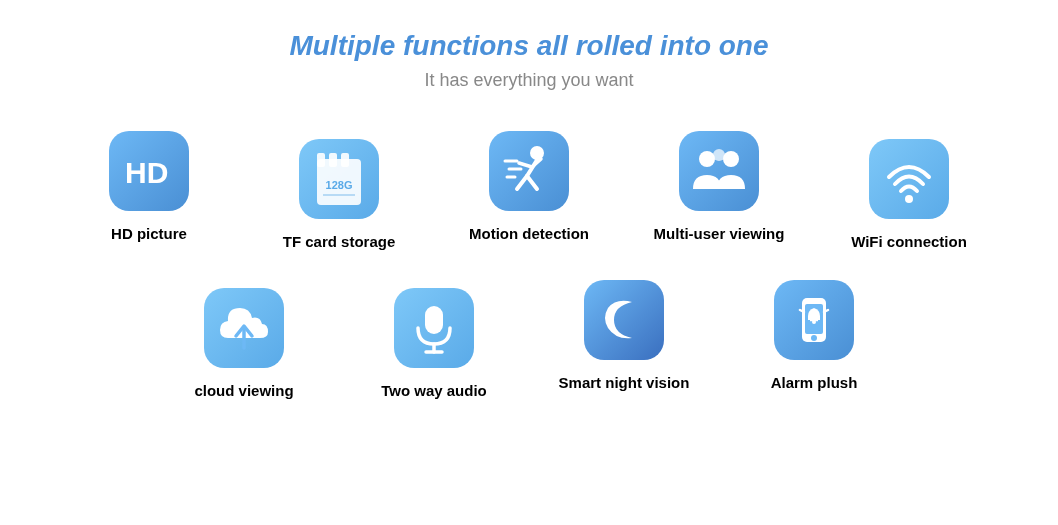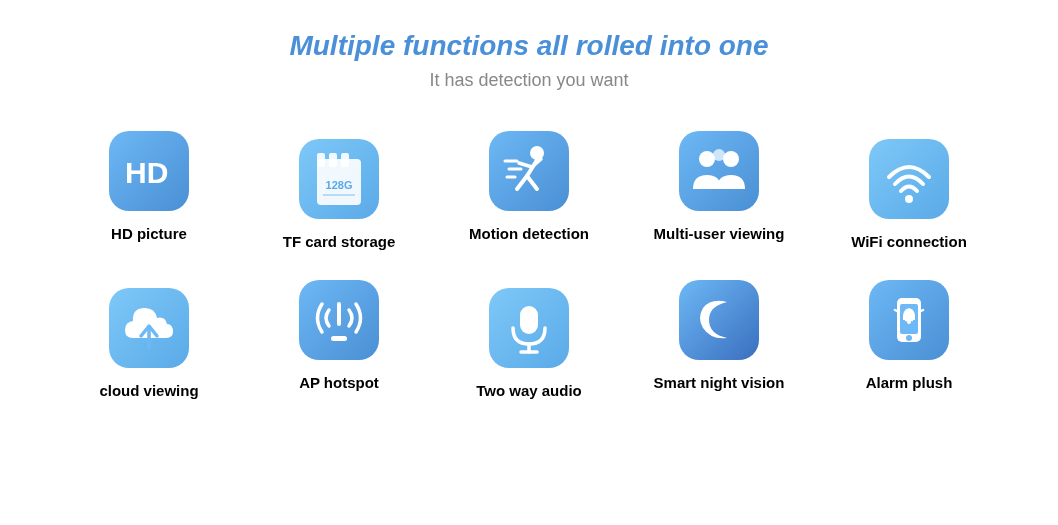--- a/index.html
+++ b/index.html
@@ -73,21 +73,21 @@
     
     svg {
       display: block;
     }
   </style>
 </head>
 <body>
 
 <div class="header">
   <div class="main-title">Multiple functions all rolled into one</div>
-  <div class="subtitle">It has detection you want</div>
+  <div class="subtitle">It has everything you want</div>
 </div>
 
 <div class="features-grid">
 
   <div class="features-row">
 
     <div class="feature-item">
       <div class="icon-box icon-gradient-blue">
         <svg width="56" height="36" viewBox="0 0 56 36" fill="none">
           <text x="4" y="30" font-family="Arial" font-size="30" font-weight="900" fill="white">HD</text>
@@ -171,36 +171,20 @@
 
           <path d="M14 40 Q6 40 6 32 Q6 24 14 23 Q13 10 26 10 Q36 10 38 20 Q46 18 48 26 Q54 26 54 34 Q54 40 46 40 Z" fill="white"></path>
 
           <line x1="30" y1="50" x2="30" y2="30" stroke="#6db8f5" stroke-width="3.5" stroke-linecap="round"></line>
           <polyline points="22,38 30,28 38,38" fill="none" stroke="#6db8f5" stroke-width="3.5" stroke-linecap="round" stroke-linejoin="round"></polyline>
         </svg>
       </div>
       <div class="feature-label">cloud viewing</div>
     </div>
 
-    <div class="feature-item">
-      <div class="icon-box icon-gradient-blue">
-        <svg width="60" height="60" viewBox="0 0 60 60" fill="none">
-
-          <rect x="28" y="12" width="4" height="24" rx="2" fill="white"></rect>
-
-          <path d="M20 20 Q14 28 20 36" stroke="white" stroke-width="3.5" fill="none" stroke-linecap="round"></path>
-          <path d="M40 20 Q46 28 40 36" stroke="white" stroke-width="3.5" fill="none" stroke-linecap="round"></path>
-          <path d="M13 14 Q4 28 13 42" stroke="white" stroke-width="3.5" fill="none" stroke-linecap="round"></path>
-          <path d="M47 14 Q56 28 47 42" stroke="white" stroke-width="3.5" fill="none" stroke-linecap="round"></path>
-
-          <rect x="22" y="46" width="16" height="5" rx="2.5" fill="white"></rect>
-        </svg>
-      </div>
-      <div class="feature-label">AP hotspot</div>
-    </div>
 
     <div class="feature-item">
       <div class="icon-box icon-gradient-light">
         <svg width="60" height="60" viewBox="0 0 60 60" fill="none">
 
           <rect x="21" y="8" width="18" height="28" rx="9" fill="white"></rect>
 
           <path d="M14 30 Q14 46 30 46 Q46 46 46 30" stroke="white" stroke-width="3.5" fill="none" stroke-linecap="round"></path>
 
           <line x1="30" y1="46" x2="30" y2="54" stroke="white" stroke-width="3.5" stroke-linecap="round"></line>

